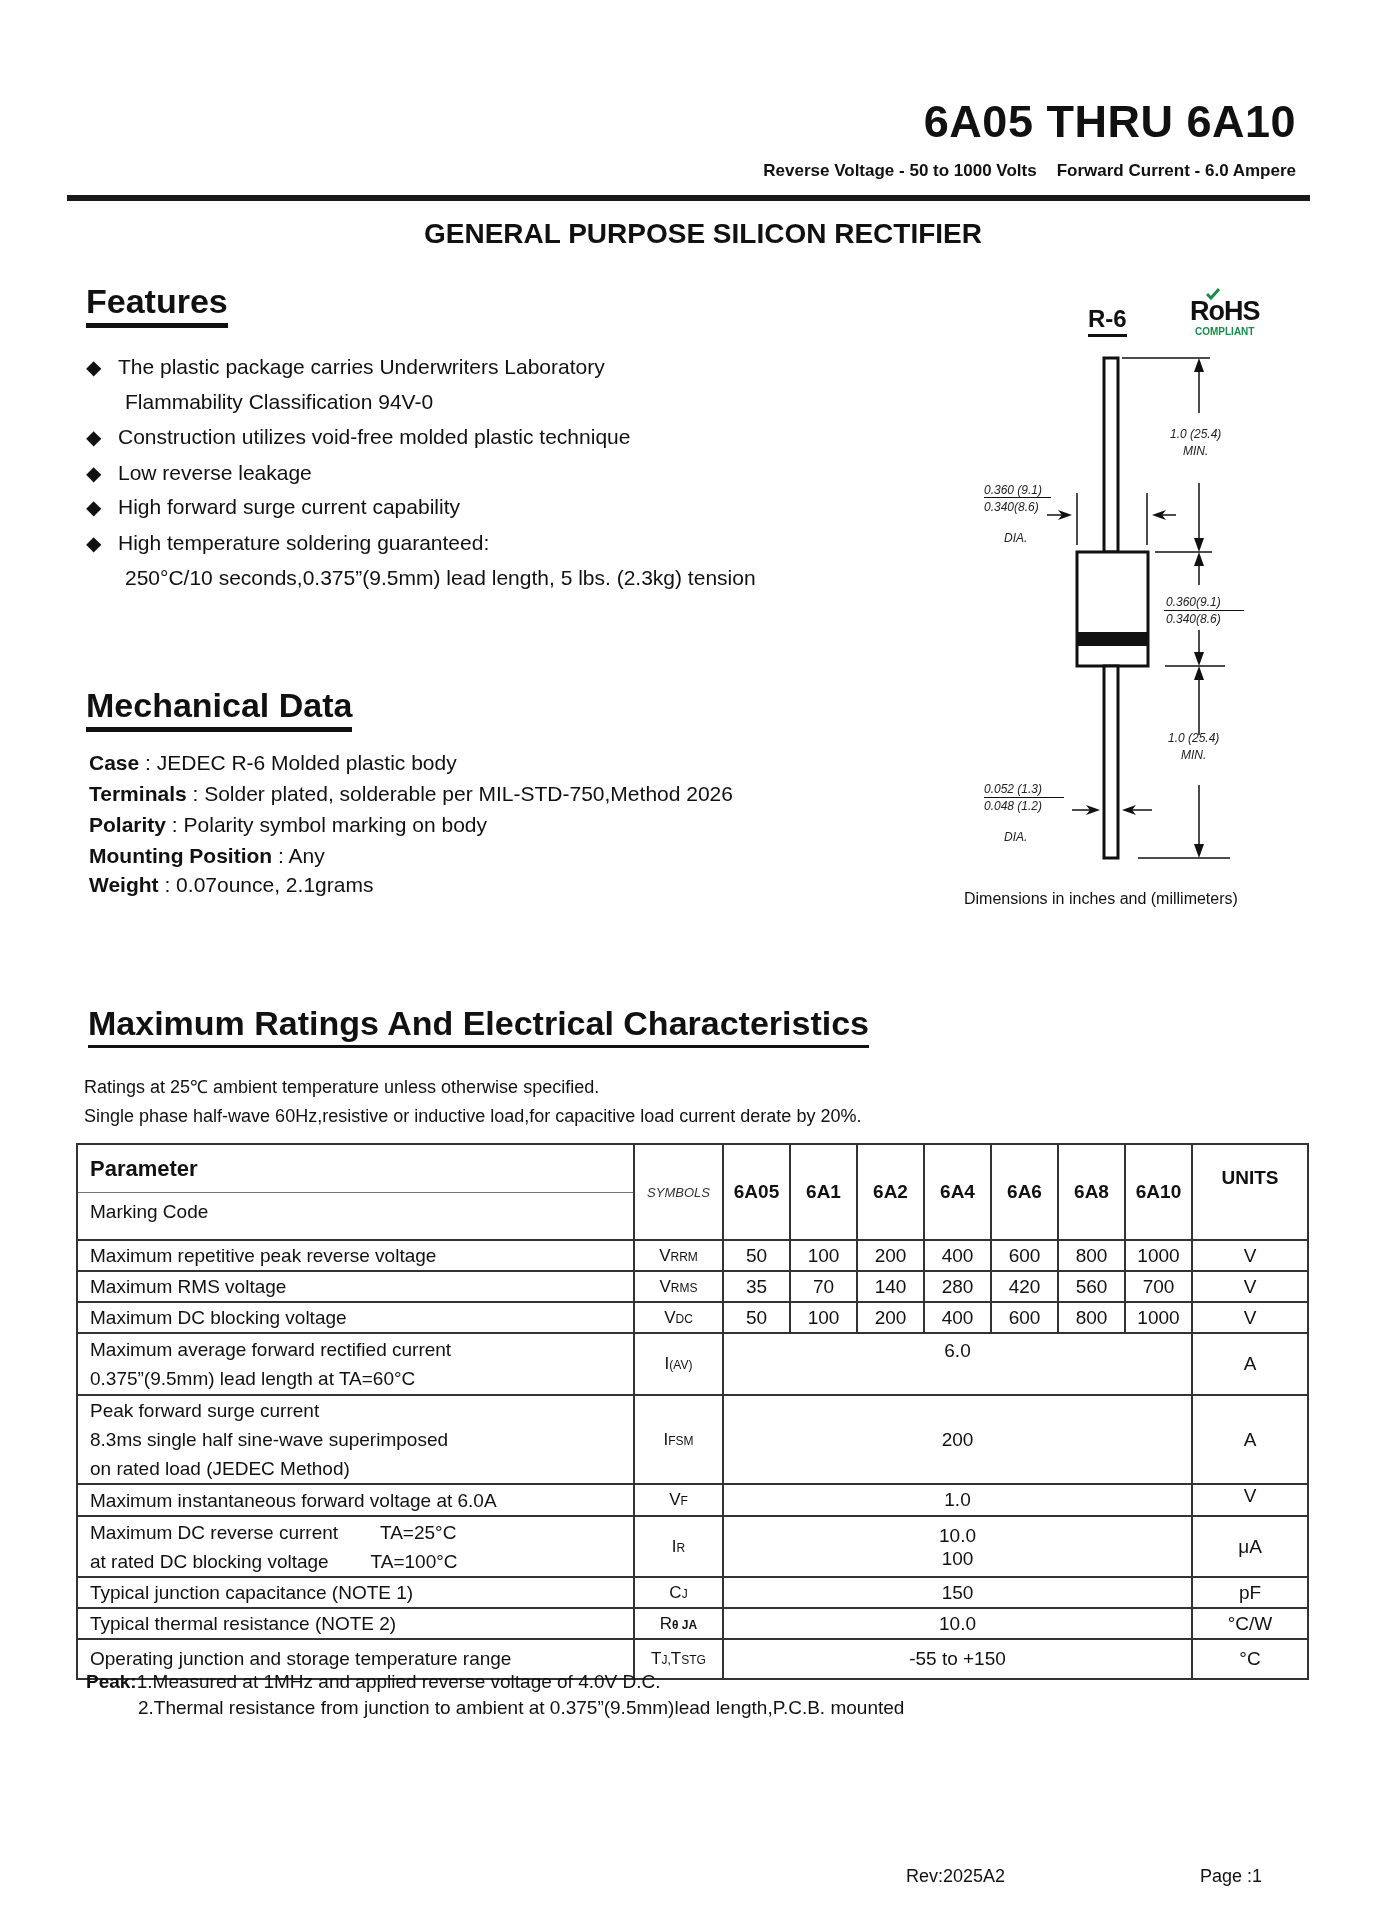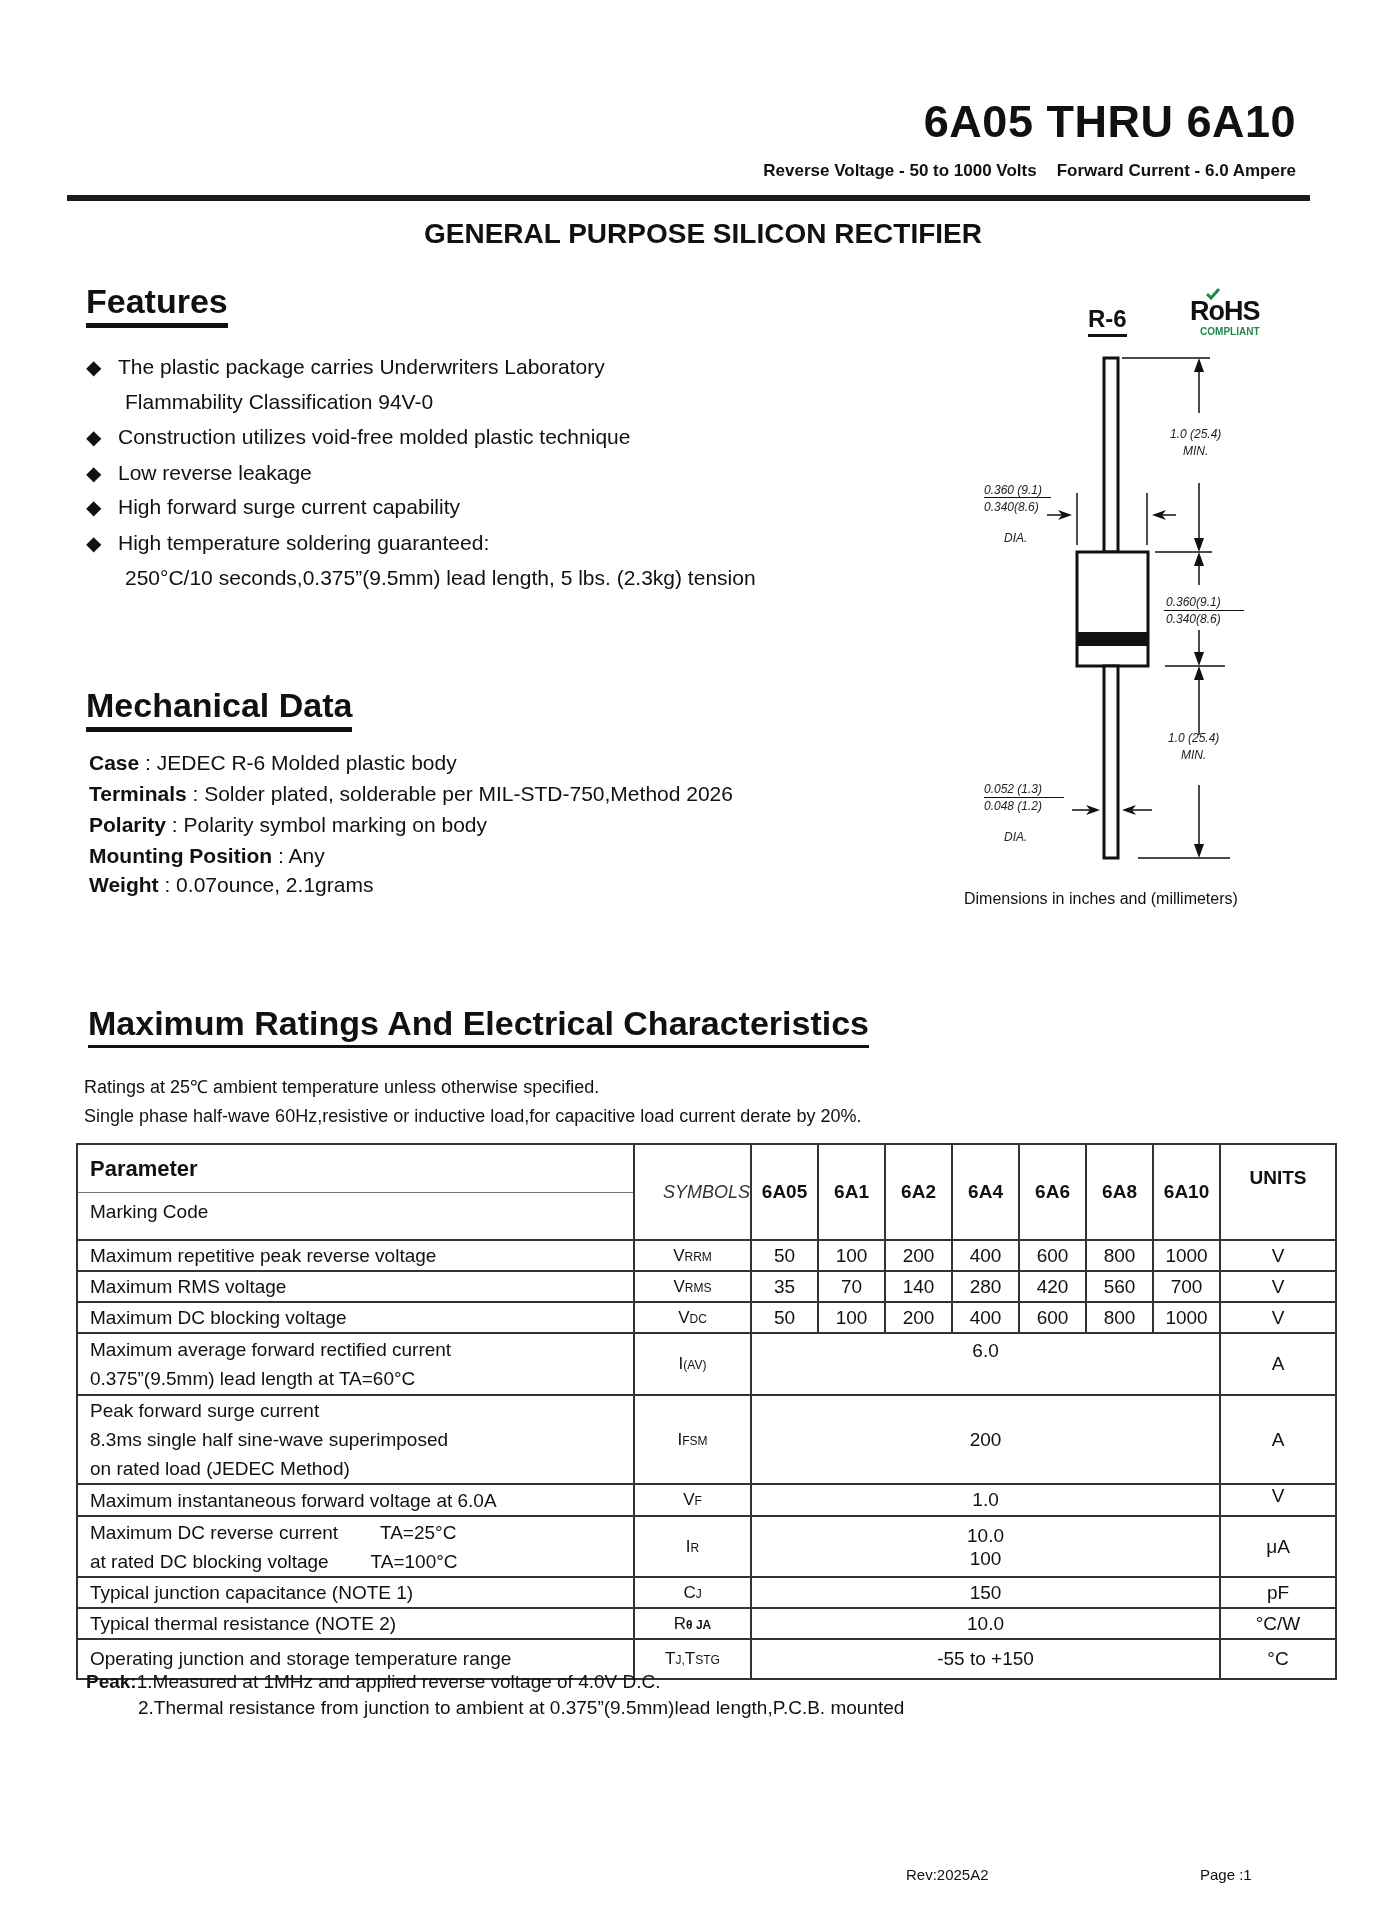--- a/index.html
+++ b/index.html
@@ -23,21 +23,21 @@
                font-size:19px; table-layout:fixed; }
   table.spec td { border:2px solid #333; padding:0; vertical-align:middle; }
   .c-param { text-align:left; padding-left:12px !important; line-height:29px; }
   .c-sym { text-align:center; font-size:17px; }
   .c-val { text-align:center; }
   .c-unit { text-align:center; }
   .sub { font-size:12px; }
   .hdr-model { font-weight:bold; font-size:19px; text-align:center;border-radius:8px; }
   .notes { left:86px; top:1669px; font-size:19px; line-height:26px; }
   .notes b { font-weight:bold; }
-  .footer { top:1866px; font-size:15px; }
+  .footer { top:1866px; font-size:18px; }
 </style>
 </head>
 <body>
 
 <div class="abs title">6A05 THRU 6A10</div>
 <div class="abs subtitle">
   <span>Reverse Voltage - 50 to 1000 Volts</span><span>Forward Current - 6.0 Ampere</span>
 </div>
 <div class="abs hrule"></div>
 <div class="abs main-title">GENERAL PURPOSE SILICON RECTIFIER</div>
@@ -51,21 +51,21 @@
 <div class="abs feat" style="left:86px; top:425px;"><span class="bullet">◆</span><span>Construction utilizes void-free molded plastic technique</span></div>
 <div class="abs feat" style="left:86px; top:461px;"><span class="bullet">◆</span><span>Low reverse leakage</span></div>
 <div class="abs feat" style="left:86px; top:495px;"><span class="bullet">◆</span><span>High forward surge current capability</span></div>
 <div class="abs feat" style="left:86px; top:531px;"><span class="bullet">◆</span><span>High temperature soldering guaranteed:</span></div>
 <div class="abs feat" style="left:125px; top:566px;">250°C/10 seconds,0.375”(9.5mm) lead length, 5 lbs. (2.3kg) tension</div>
 
 <div class="abs" style="left:1088px; top:305px; font-size:24px; font-weight:bold;text-align:center;">
   <span>R-6</span>
   <div style="height:3px; background:#111; margin-top:1px;"></div>
 </div>
-<div class="abs" style="left:1190px; top:298px; text-align:right;">
+<div class="abs" style="left:1190px; top:298px; text-align:center;">
   <div style="position:relative; font-size:27px; font-weight:bold; line-height:27px; letter-spacing:-1px; color:#111;">
     <span>RoHS</span>
     <svg style="position:absolute; left:16px; top:-10px;" width="14" height="12" viewBox="0 0 14 12">
         <path d="M1 6 L5 10 L13 1" stroke="#1e8a4a" stroke-width="3" fill="none"></path>
       </svg>
   </div>
   <div style="font-size:10px; font-weight:bold; color:#1e8a4a; margin-top:1px;">COMPLIANT</div>
 </div>
 
 <svg class="abs" style="left:960px; top:340px;" width="320" height="540" viewBox="0 0 320 540">
@@ -166,21 +166,21 @@
       <col style="width:67px">
       <col style="width:67px">
       <col style="width:67px">
       <col style="width:67px">
       <col style="width:67px">
     <col style="width:116px">
   </colgroup>
   <tbody>
       <tr style="height:48px;">
     <td class="c-param" style="font-weight:bold; font-size:22px; border-bottom:1px solid #777;">Parameter</td>
-    <td class="c-sym" rowspan="2" style="font-style:italic; font-size:18px; color:#333;padding-left:28px;">SYMBOLS</td>
+    <td class="c-sym" rowspan="2" style="font-style:italic; font-size:13px; color:#333;">SYMBOLS</td>
     <td class="hdr-model" rowspan="2">6A05</td>
     <td class="hdr-model" rowspan="2">6A1</td>
     <td class="hdr-model" rowspan="2">6A2</td>
     <td class="hdr-model" rowspan="2">6A4</td>
     <td class="hdr-model" rowspan="2">6A6</td>
     <td class="hdr-model" rowspan="2">6A8</td>
     <td class="hdr-model" rowspan="2">6A10</td>
     <td class="c-unit" rowspan="2" style="font-weight:bold; vertical-align:top; padding-top:22px;">UNITS</td>
   </tr>
   <tr style="height:48px;">

